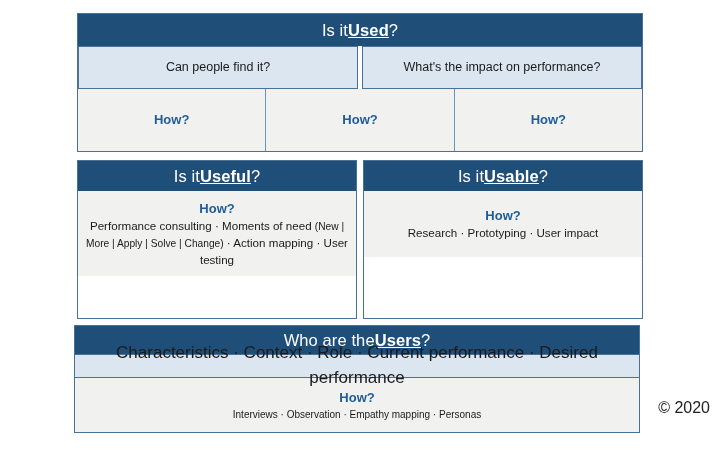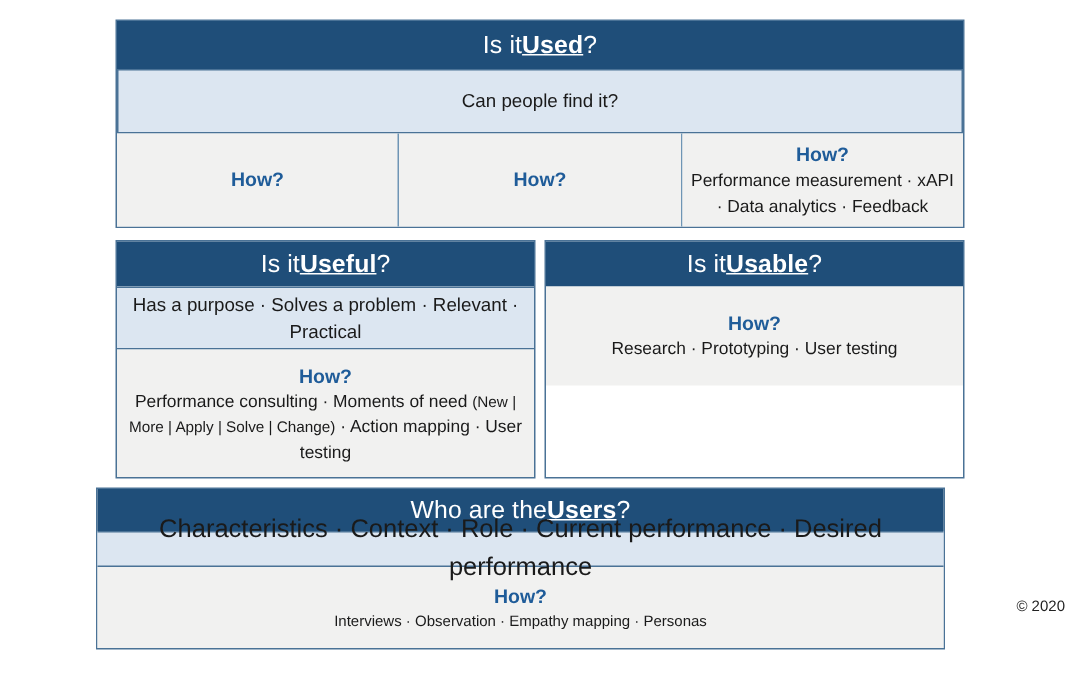--- a/index.html
+++ b/index.html
@@ -126,89 +126,88 @@
   #block-useful .band { height: 42px; }
   #block-useful .how { height: 85px; }
 
   
   #block-usable { left: 363px; top: 160px; width: 280px; height: 159px; }
   #block-usable .block-header { height: 30px; }
   #block-usable .band { height: 61px; }
   #block-usable .how { height: 66px; }
 
   
-  #block-users { left: 64px; top: 325px; width: 566px; height: 108px; }
+  #block-users { left: 74px; top: 325px; width: 566px; height: 108px; }
   #block-users .block-header { height: 28px; }
   #block-users .band { height: 24px; font-size: 17px; }
   #block-users .how { height: 54px; }
   #block-users .how-body { font-size: 10px; }
 
   
   #copyright {
     position: absolute;
     right: 13px;
     top: 399px;
-    font-size: 10px;
+    font-size: 16px;
     color: #222222;
     white-space: nowrap;
   }
 </style>
 </head>
 <body>
 
 <div id="canvas">
 
   <div class="block" id="block-used">
 
     <div class="block-header">
       <span>Is it </span>
         <span class="bold">Used</span>
         <span>?</span>
     </div>
 
     <div id="used-band-row">
       <div class="band">Can people find it?</div>
+      <div class="band">What's the impact on performance?</div>
     </div>
 
     <div id="used-how-row">
       <div class="how">
         <div class="how-title">How?</div>
       </div>
       <div class="how">
         <div class="how-title">How?</div>
       </div>
       <div class="how">
         <div class="how-title">How?</div>
-        <div class="how-body">Performance measurement · xAPI · Data analytics · Feedback</div>
       </div>
     </div>
   </div>
 
   <div class="block" id="block-useful">
     <div class="block-header">
       <span>Is it </span>
         <span class="bold">Useful</span>
         <span>?</span>
     </div>
-    <div class="band">Has a purpose · Solves a problem · Relevant · Practical</div>
     <div class="how">
       <div class="how-title">How?</div>
       <div class="how-body"><span>Performance consulting · Moments of need </span><span class="tiny">(New | More | Apply | Solve | Change)</span><span> · Action mapping · User testing</span></div>
     </div>
   </div>
 
   <div class="block" id="block-usable">
     <div class="block-header">
       <span>Is it </span>
         <span class="bold">Usable</span>
         <span>?</span>
     </div>
     <div class="how">
       <div class="how-title">How?</div>
-      <div class="how-body">Research · Prototyping · User testing</div>
+      <div class="how-body">Research · Prototyping · User impact</div>
     </div>
   </div>
 
   <div class="block" id="block-users">
     <div class="block-header">
       <span>Who are the </span>
         <span class="bold">Users</span>
         <span>?</span>
     </div>
     <div class="band">Characteristics · Context · Role · Current performance · Desired performance</div>

